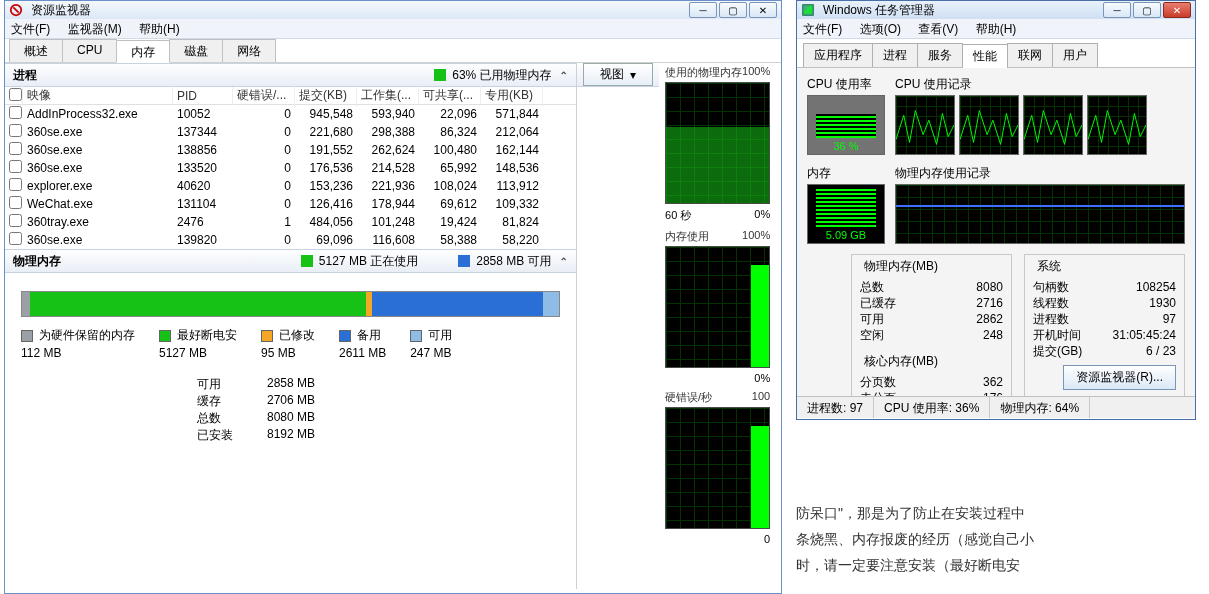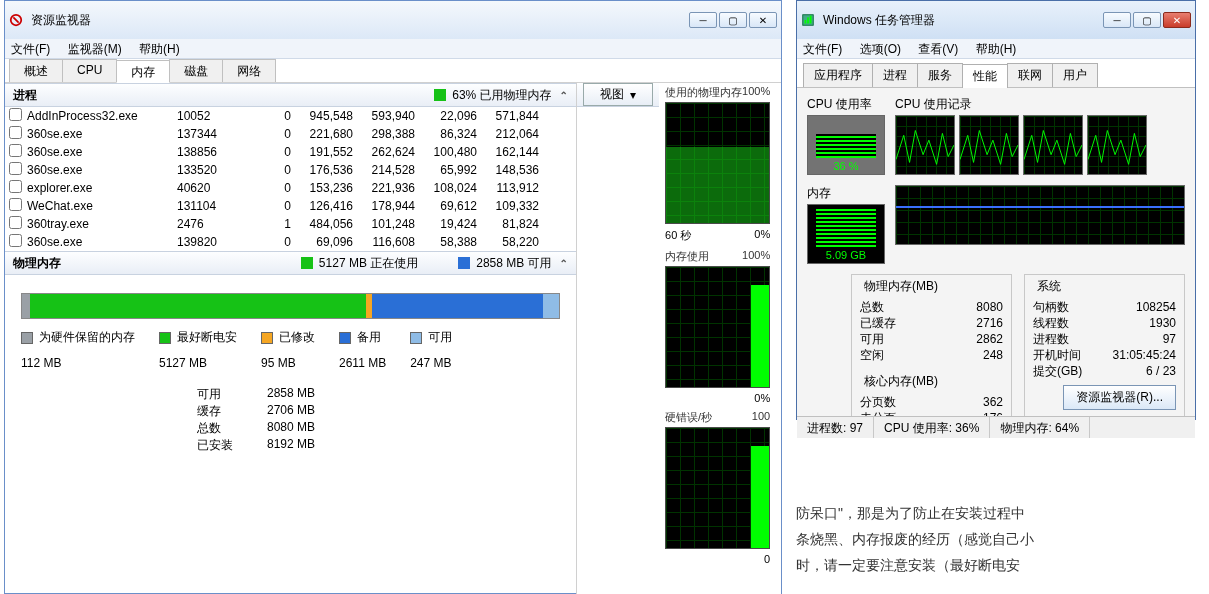--- a/index.html
+++ b/index.html
@@ -1,20 +1,20 @@
 <!DOCTYPE html>
 <html><head>
 <meta charset="utf-8">
 <style>
 * { box-sizing: border-box; margin: 0; padding: 0; font-family: "Microsoft YaHei", "Segoe UI", Tahoma, sans-serif; }
 body { background: #fff; width: 1209px; height: 594px; overflow: hidden; position: relative; font-size: 12px; }
 
 
 .window { position: absolute; background: #fff; border: 1px solid #6a8fc9; }
-.titlebar { display: flex; align-items: center; height: 38px; padding: 0 4px;
+.titlebar { display: flex; align-items: center; height: 18px; padding: 0 4px;
   background: linear-gradient(#f4f8fc,#dce8f7); color: #000; }
 .titlebar-text { flex: 1; font-size: 12px; padding-left: 4px; }
 .winbtn { width: 28px; height: 16px; margin-left: 2px; border: 1px solid #7a95b5;
   background: linear-gradient(#f7fbff,#d9e7f7); display: inline-flex; align-items: center; justify-content: center; font-size: 10px; cursor: pointer; border-radius: 2px; }
 .winbtn.close { background: linear-gradient(#f7fbff,#d9e7f7); }
 .winbtn.close-red { background: linear-gradient(#e87e70,#c93c2a); color:#fff; border-color:#8a2a1d; }
 .menubar { height: 20px; background: #f0f4fa; border-bottom: 1px solid #d0dae8; padding: 2px 6px; font-size: 12px; }
 .menubar span { margin-right: 14px; cursor: default; }
 
 
@@ -37,21 +37,21 @@
 .proc-head div { padding:2px 4px; border-right:1px solid #eee; white-space:nowrap; overflow:hidden; }
 .proc-row div { padding:0 4px; white-space:nowrap; overflow:hidden; text-align:right; }
 .proc-row div:nth-child(2){ text-align:left; }
 .proc-row div:nth-child(3){ text-align:left; }
 .proc-row input[type=checkbox]{ margin:0 auto; }
 
 .mem-panel { padding:8px 16px 10px 16px; font-size:12px; }
 .mem-bar { height:26px; display:flex; border:1px solid #888; margin:10px 0; }
 .mem-bar > div { height:100%; }
 .legend-row { display:flex; gap:24px; margin-top:6px; }
-.legend-col { display:flex; flex-direction:column; gap:10px; font-size:12px; }
+.legend-col { display:flex; flex-direction:column; gap:2px; font-size:12px; }
 .lg { display:flex; align-items:center; gap:6px; }
 .lg .sw { width:12px; height:12px; border:1px solid #666; }
 .stats-block { display:grid; grid-template-columns:60px 80px; column-gap:10px; margin-top:16px; margin-left:176px; font-size:12px; }
 
 
 .view-btn-hdr { height:24px; background: linear-gradient(#fdfeff,#e9eef6); border-bottom:1px solid #c8d2e0; display:flex; align-items:center; justify-content:flex-end; padding:0 6px; }
 .view-btn { border:1px solid #9aa; background:linear-gradient(#fff,#e8eef6); padding:2px 16px; font-size:12px; display:flex; align-items:center; gap:6px; cursor:pointer;}
 .mini-title { display:flex; justify-content:space-between; font-size:11px; padding:2px 6px 0 6px; color:#333; }
 .mini-chart { margin:2px 6px 4px 6px; height:122px; border:1px solid #4a4a4a; background:#000; position:relative; overflow:hidden; }
 .mini-chart .grid { position:absolute; inset:0;
@@ -133,20 +133,30 @@
     <div class="rm-left">
       <div class="section-hdr">
         <span>进程</span>
         <span class="meter-label">
           <span class="tiny-sq" style="background:#16c216"></span>
           <span>63% 已用物理内存</span>
         </span>
         <span class="hdr-chev">⌃</span>
       </div>
       <div class="proc-table">
+        <div class="proc-head">
+          <div><input type="checkbox" style=""></div>
+          <div>映像</div>
+          <div>PID</div>
+          <div>硬错误/...</div>
+          <div>提交(KB)</div>
+          <div>工作集(...</div>
+          <div>可共享(...</div>
+          <div>专用(KB)</div>
+        </div>
         <div id="proc-rows">
             <div class="proc-row">
               <div><input type="checkbox" style=""></div>
   <div>AddInProcess32.exe</div>
   <div>10052</div>
   <div>0</div>
   <div>945,548</div>
   <div>593,940</div>
   <div>22,096</div>
   <div>571,844</div>
@@ -417,20 +427,21 @@
     </div>
     <div class="tm-row1" style="margin-top:10px">
       <div>
         <div class="box-label">内存</div>
         <div class="mem-gauge">
           <div class="bars"></div>
           <div class="val">5.09 GB</div>
         </div>
       </div>
       <div style="flex:1">
+        <div class="box-label">物理内存使用记录</div>
         <div class="mem-hist">
           <div class="grid"></div>
           <div class="blue-line"></div>
         </div>
       </div>
     </div>
 
     <div class="tm-statgroup">
       <div class="fieldset">
         <div class="fieldset-title">物理内存(MB)</div>

